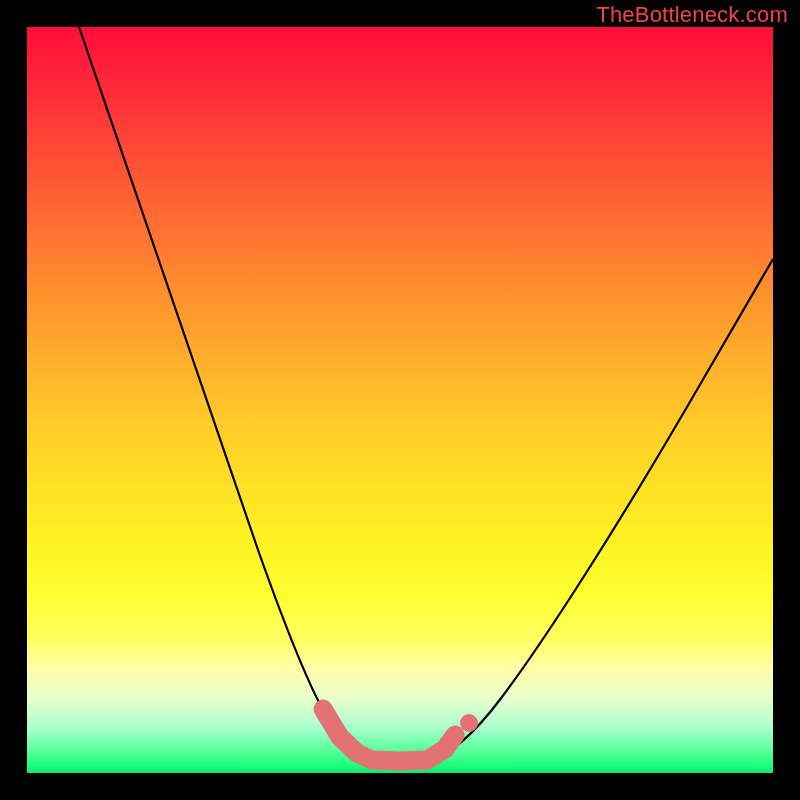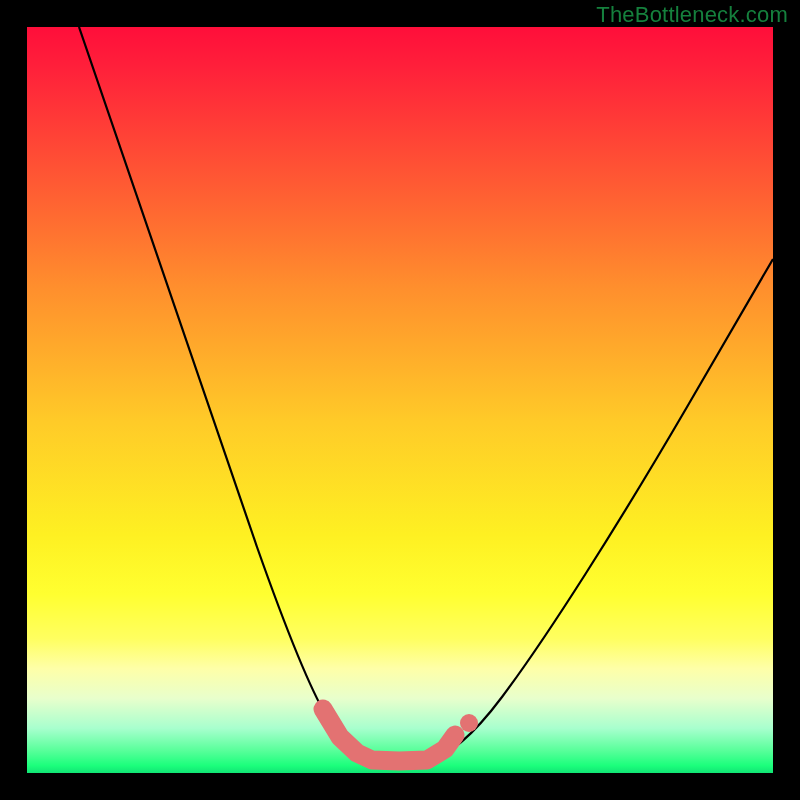--- a/index.html
+++ b/index.html
@@ -31,21 +31,21 @@
       #a8ffce 94%,
       #58ff9a 97%,
       #1cff7c 99%,
       #11e574 100%
     );
   }
   .watermark {
     position: absolute;
     top: 2px;
     right: 12px;
-    color: #15803d;
+    color: #ef4444;
     font-size: 22px;
     letter-spacing: 0.2px;
     font-weight: 400;
   }
   svg.curves {
     position: absolute;
     left: 0;
     top: 0;
     width: 746px;
     height: 746px;

